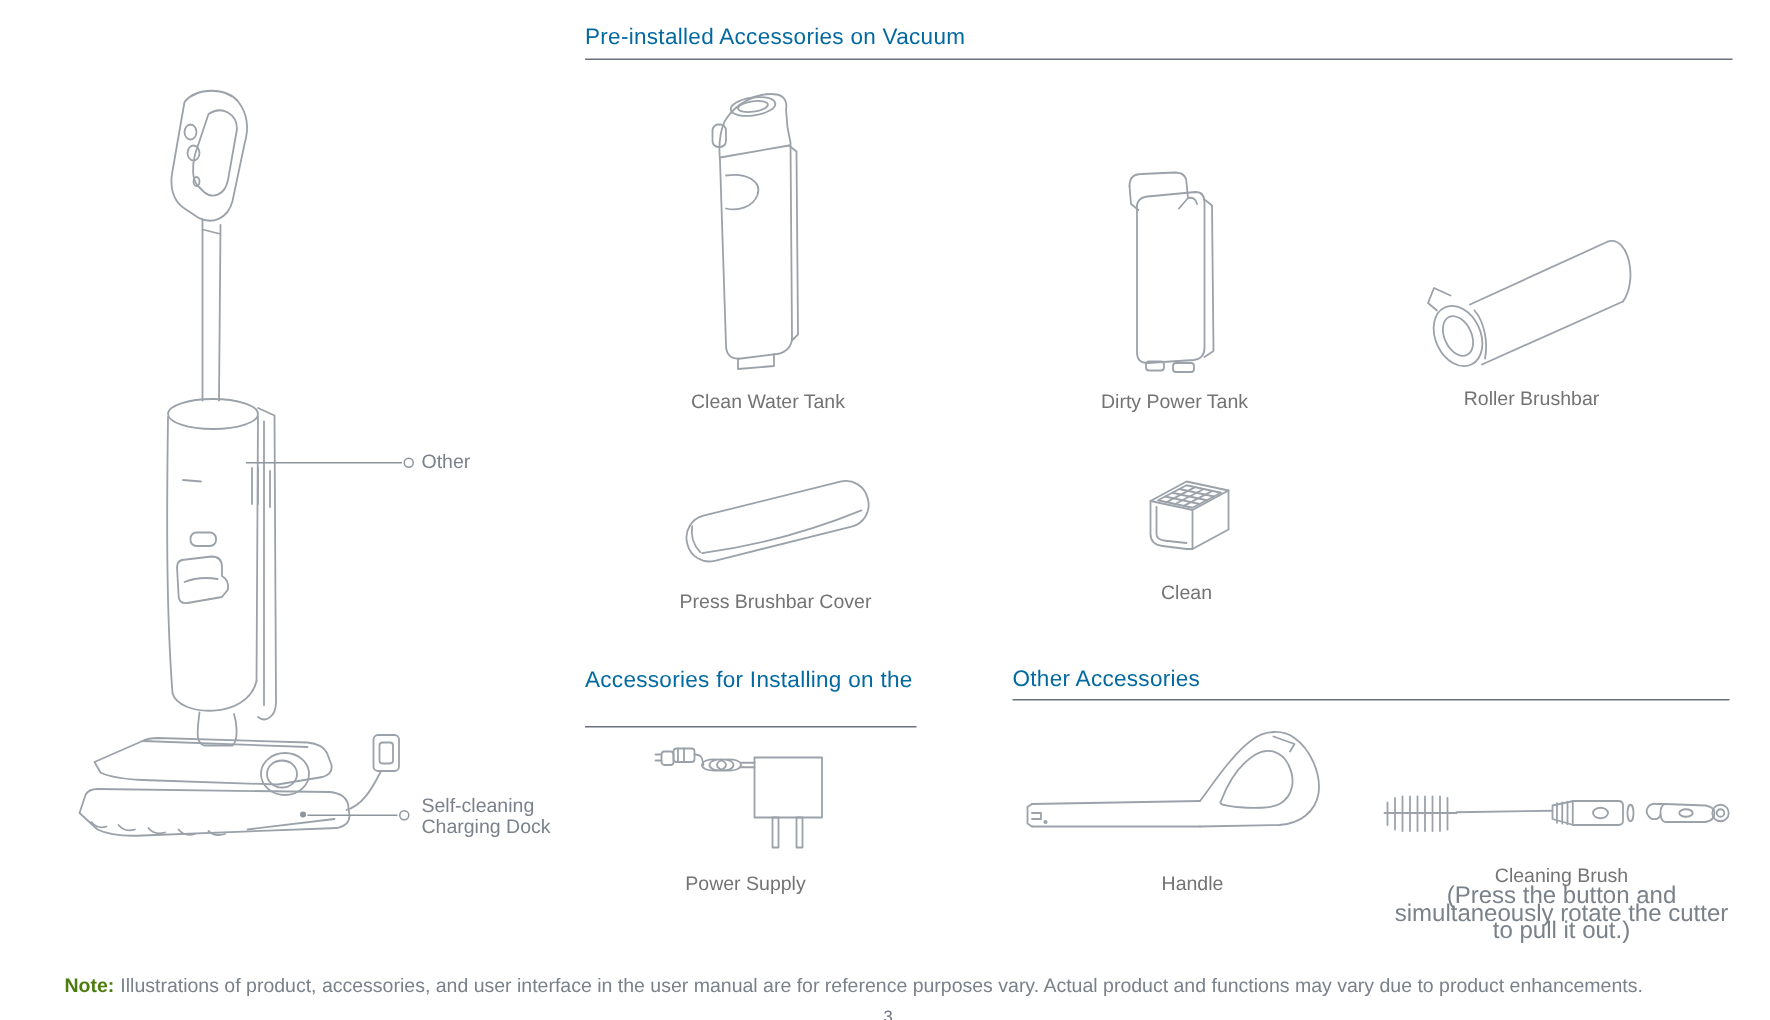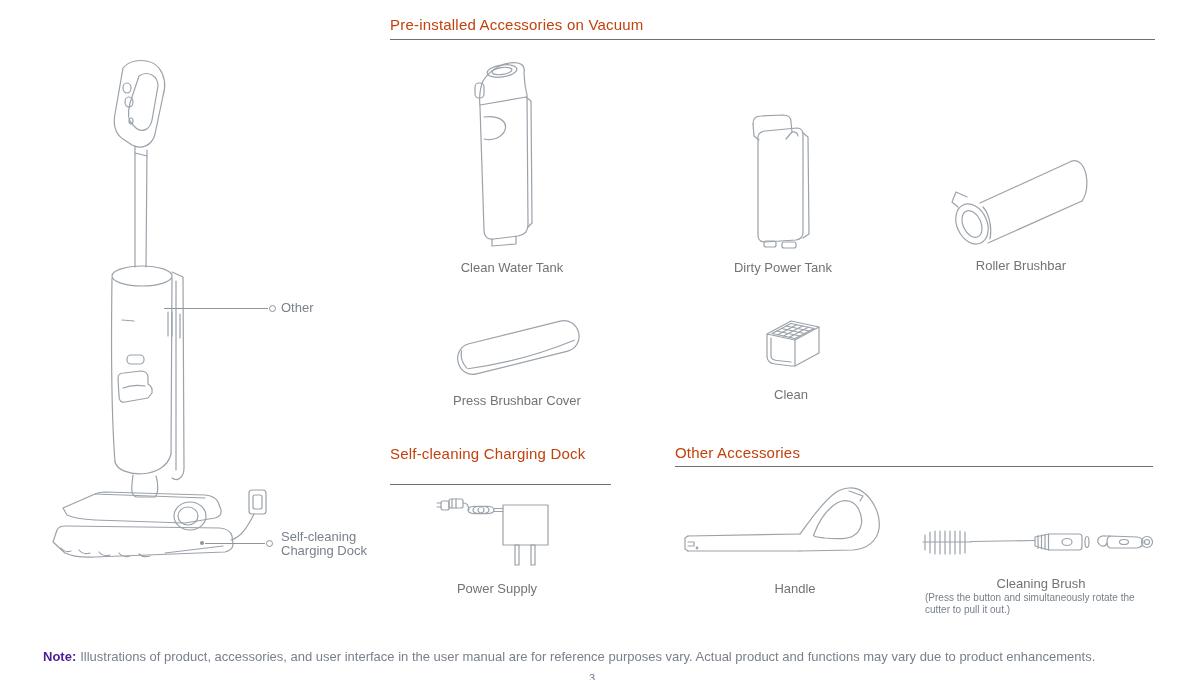--- a/index.html
+++ b/index.html
@@ -2,30 +2,30 @@
 <html><head>
 <meta charset="utf-8">
 <style>
   html,body{margin:0;padding:0;background:#fff;}
   #page{
     position:relative;width:1180px;height:680px;overflow:hidden;
     background:#ffffff;font-family:"Liberation Sans", sans-serif;
     -webkit-font-smoothing:antialiased;
   }
   .abs{position:absolute;}
-  .heading{font-size:15px;color:#c2410c;letter-spacing:.2px;}
+  .heading{font-size:15px;color:#0369a1;letter-spacing:.2px;}
   .rule{border-top:1px solid #6a717c;height:0;}
   .item-label{font-size:13px;color:#737373;text-align:center;}
   .callout-label{font-size:13px;color:#79818b;line-height:14px;}
   .leader{border-top:1px solid #8d959d;height:0;}
   .dot-open{width:5px;height:5px;border:1px solid #8d959d;border-radius:50%;background:#fff;}
   .dot-filled{width:4px;height:4px;border-radius:50%;background:#8d959d;}
-  .small-note{font-size:10px;color:#79818b;line-height:11.5px;text-align:left;}
+  .small-note{font-size:16px;color:#79818b;line-height:11.5px;text-align:center;}
   .footer-note{font-size:13px;color:#79818b;}
-  .footer-note .note-label{color:#4c1d95;font-weight:bold;margin-right:4px;}
+  .footer-note .note-label{color:#4d7c0f;font-weight:bold;margin-right:4px;}
   .pgnum{font-size:11px;color:#6b7280;}
   svg{display:block;overflow:visible;}
   svg *{vector-effect:non-scaling-stroke;}
   .line-art path,.line-art ellipse,.line-art line,.line-art rect,.line-art circle{
     fill:none;stroke:#9ba2aa;stroke-width:1.2;stroke-linecap:round;stroke-linejoin:round;
   }
 </style>
 </head>
 <body>
 
@@ -137,21 +137,21 @@
     <path d="M15 21.5 L34 11.5 L57 16.5 L38 26.5 Z"></path>
     <path d="M19.75 19 L42.75 24 M24.5 16.5 L47.5 21.5 M29.25 14 L52.25 19"></path>
     <path d="M39.75 12.75 L20.75 22.75 M45.5 14 L26.5 24 M51.25 15.25 L32.25 25.25"></path>
     <path d="M10 22 L10 44 Q10 51 18 52 L34 54 L38 54 L62 41 L62 15"></path>
     <path d="M14 26 L14 44 Q14 48 20 48.5 L34 50"></path>
     <path d="M38 28 L38 54"></path>
   </svg>
   <div class="abs item-label" style="left:711px;top:387px;width:160px;">Clean</div>
 
   <div class="abs heading" style="left:390px;top:444px;line-height:19px;">
-    <span style="display:block">Self-cleaning Charging Dock</span>
+    <span style="display:block">Accessories for Installing on the</span>
   </div>
   <div class="abs rule" style="left:390px;top:484px;width:221px;"></div>
 
   <svg class="abs line-art" style="left:435px;top:490px;" width="125" height="85" viewBox="0 0 125 85">
     <rect x="68" y="15" width="45" height="40"></rect>
     <rect x="80" y="55" width="4" height="20"></rect>
     <rect x="96" y="55" width="4" height="20"></rect>
     <rect x="14" y="9" width="14" height="9" rx="2"></rect>
     <path d="M17 9 L17 18 M21 9 L21 18"></path>
     <rect x="6" y="11" width="8" height="9" rx="2"></rect>

